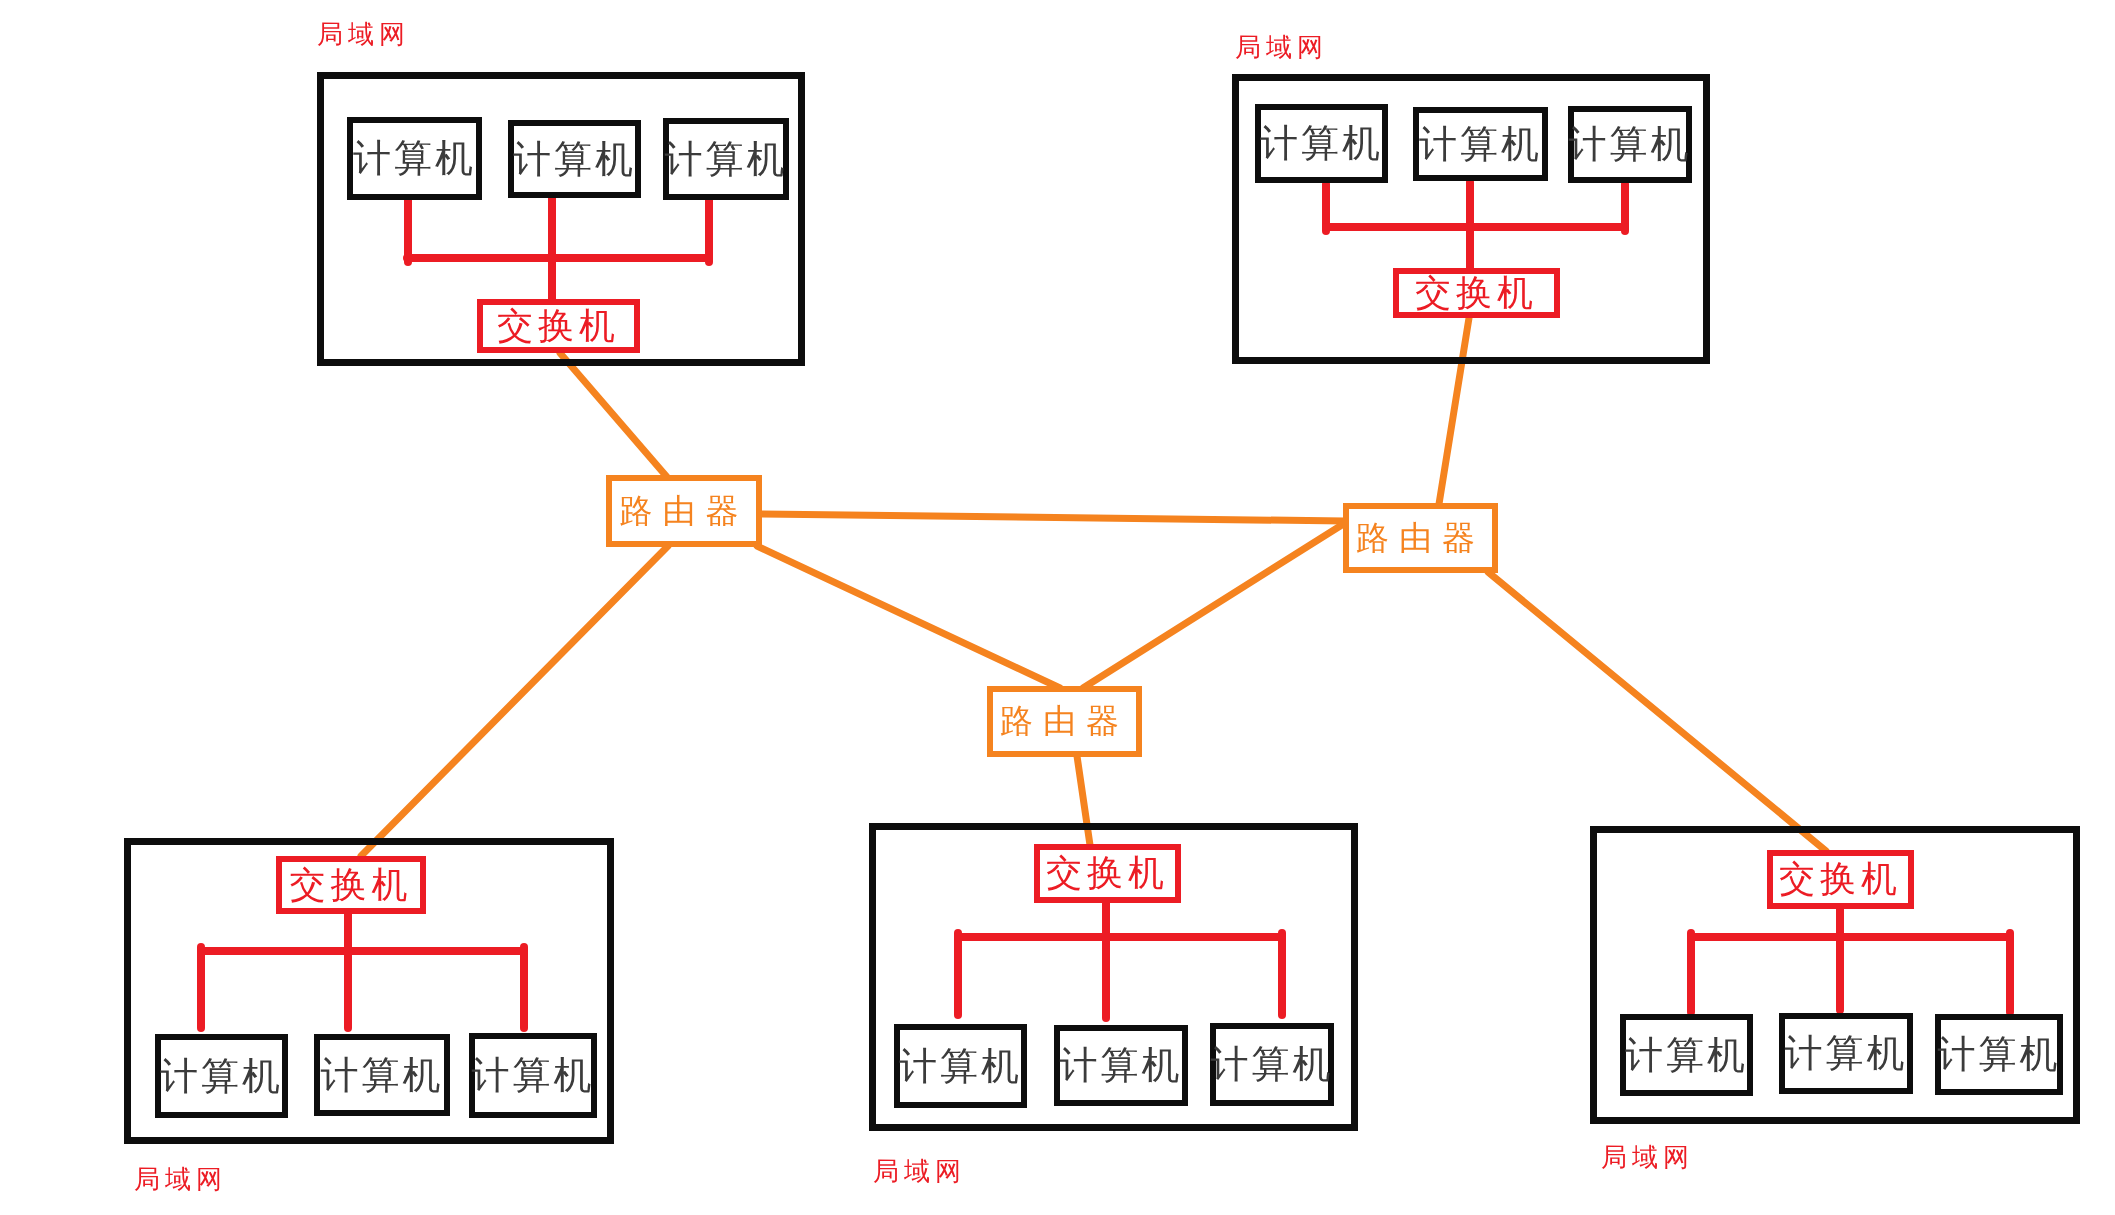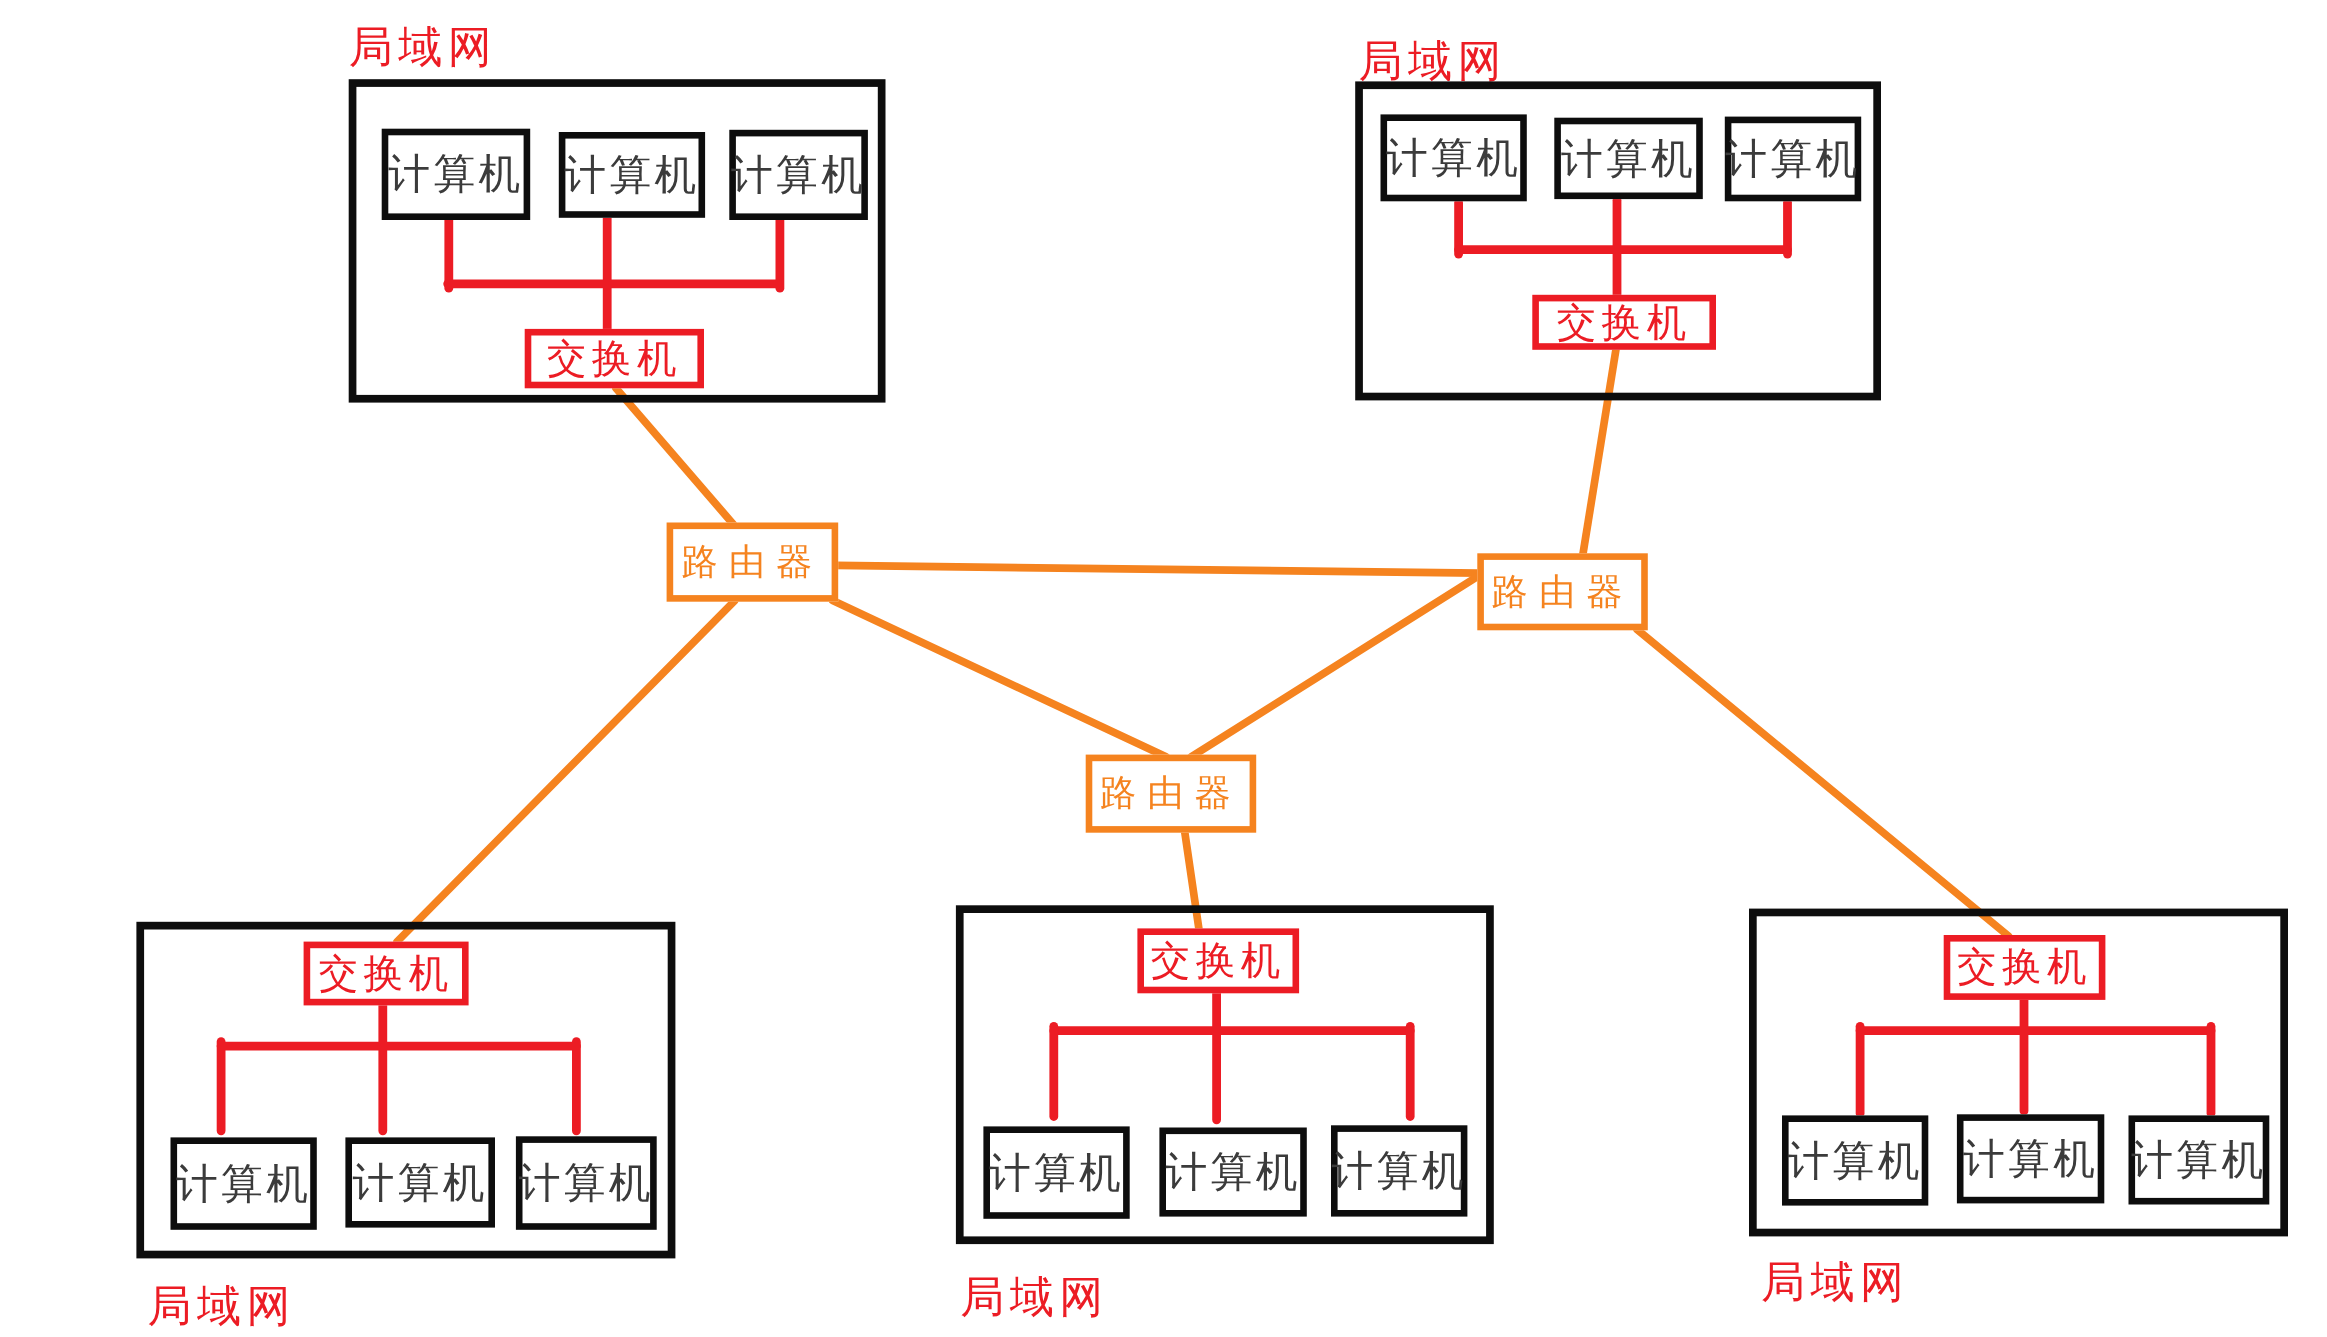--- a/index.html
+++ b/index.html
@@ -28,21 +28,21 @@
     fill: none;
   }
   .wire-orange {
     stroke: var(--router-orange, #f5831f);
     stroke-width: 7;
     stroke-linecap: round;
     fill: none;
   }
   .lan-label {
     position: absolute;
-    font-size: 40px;
+    font-size: 26px;
     letter-spacing: 5px;
     color: var(--lan-red, #ec1c24);
     white-space: nowrap;
     line-height: 1.1;
   }
   .lan-box {
     position: absolute;
     border: 7px solid var(--border-black, #0d0d0d);
     box-sizing: border-box;
     background: transparent;

